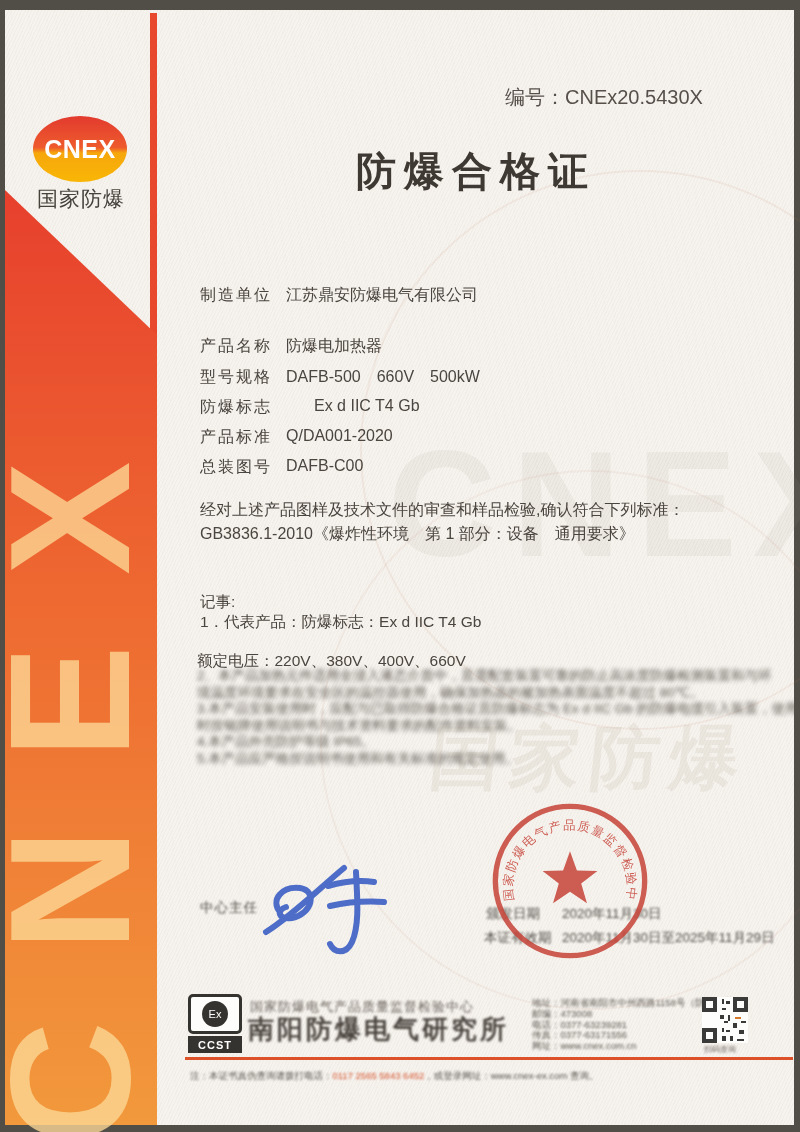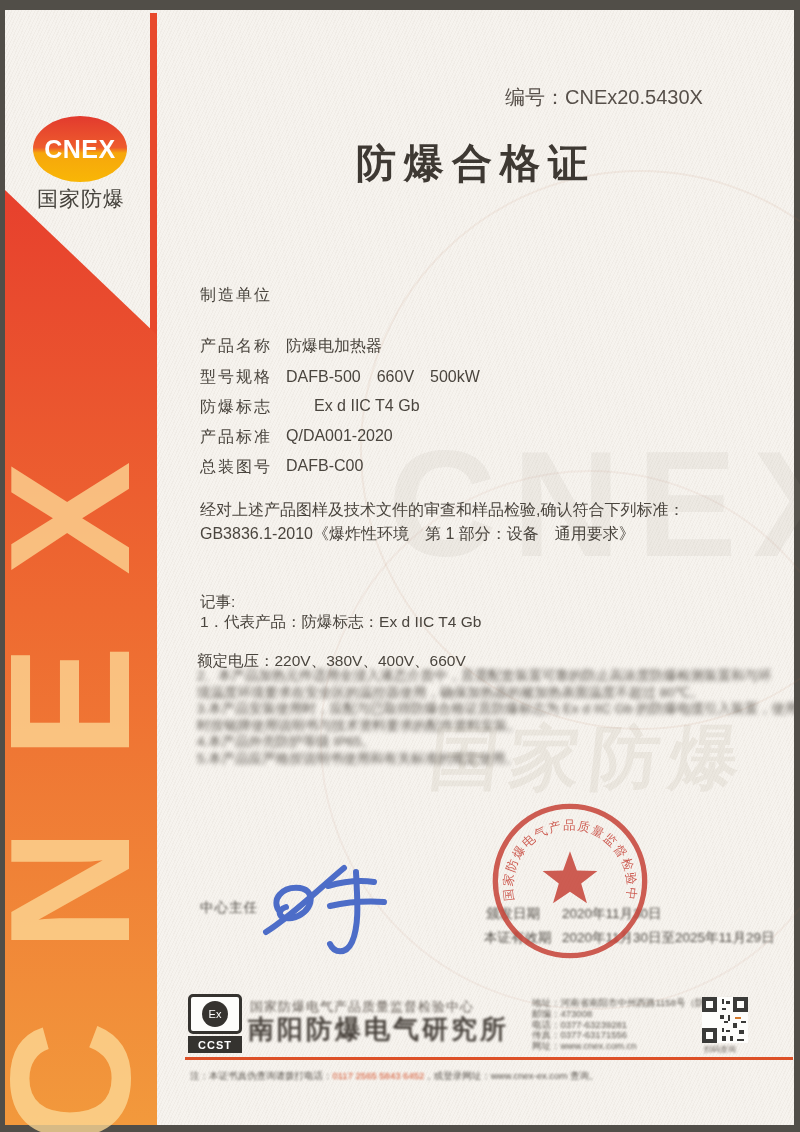--- a/index.html
+++ b/index.html
@@ -18,21 +18,21 @@
     font-size:170px;font-weight:bold;letter-spacing:70px;line-height:168px;
     color:rgba(252,217,150,.78);white-space:nowrap;}
   
   #logo-oval{left:33px;top:116px;width:94px;height:66px;border-radius:50%;
     background:linear-gradient(180deg,#e23a2e 0%,#ee5b2d 48%,#f6a70c 56%,#f9b606 100%);
     display:flex;align-items:center;justify-content:center;
     color:#fff;font-weight:800;font-size:25px;letter-spacing:.5px;}
   #logo-sub{left:33px;top:185px;width:96px;text-align:center;font-size:21px;color:#45423c;letter-spacing:1px;}
   
   #cert-no{left:505px;top:84px;font-size:20px;color:#57504a;}
-  #title{left:157px;top:136px;width:638px;text-align:center;font-size:40px;font-weight:700;
+  #title{left:157px;top:144px;width:638px;text-align:center;font-size:40px;font-weight:700;
     color:#3e3933;letter-spacing:8px;}
   
   .wm-circle{border:2px solid rgba(190,120,90,.09);border-radius:50%;}
   #wm-cnex{left:388px;top:418px;font-size:150px;font-weight:bold;letter-spacing:16px;
     color:rgba(160,150,140,.10);white-space:nowrap;}
   #wm-gjfb{left:430px;top:712px;font-size:70px;font-weight:bold;letter-spacing:10px;
     color:rgba(180,165,150,.16);transform:skewX(-6deg);white-space:nowrap;}
   
   .flabel{font-size:16px;color:#4a453e;letter-spacing:2px;}
   .fvalue{font-size:16px;color:#4a453e;}
@@ -82,20 +82,21 @@
   <div id="band" class="abs"></div>
   <div id="band-text" class="abs">CNEX</div>
 
   <div id="logo-oval" class="abs">CNEX</div>
   <div id="logo-sub" class="abs">国家防爆</div>
 
   <div id="cert-no" class="abs">编号：CNEx20.5430X</div>
   <div id="title" class="abs">防爆合格证</div>
 
   <div class="abs flabel" style="left:200px;top:285px;">制造单位</div>
+  <div class="abs fvalue" style="left:286px;top:285px;">江苏鼎安防爆电气有限公司</div>
 
   <div class="abs flabel" style="left:200px;top:336px;">产品名称</div>
   <div class="abs fvalue" style="left:286px;top:336px;">防爆电加热器</div>
 
   <div class="abs flabel" style="left:200px;top:367px;">型号规格</div>
   <div class="abs fvalue" style="left:286px;top:367px;">DAFB-500　660V　500kW</div>
 
   <div class="abs flabel" style="left:200px;top:397px;">防爆标志</div>
   <div class="abs fvalue" style="left:286px;top:397px;margin-left:28px;">Ex d IIC T4 Gb</div>
 

